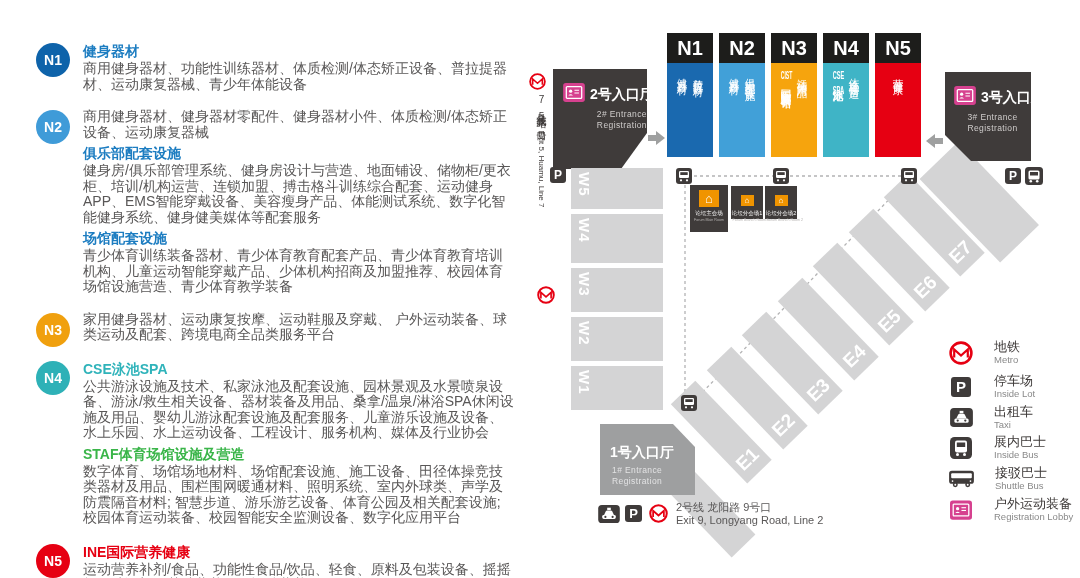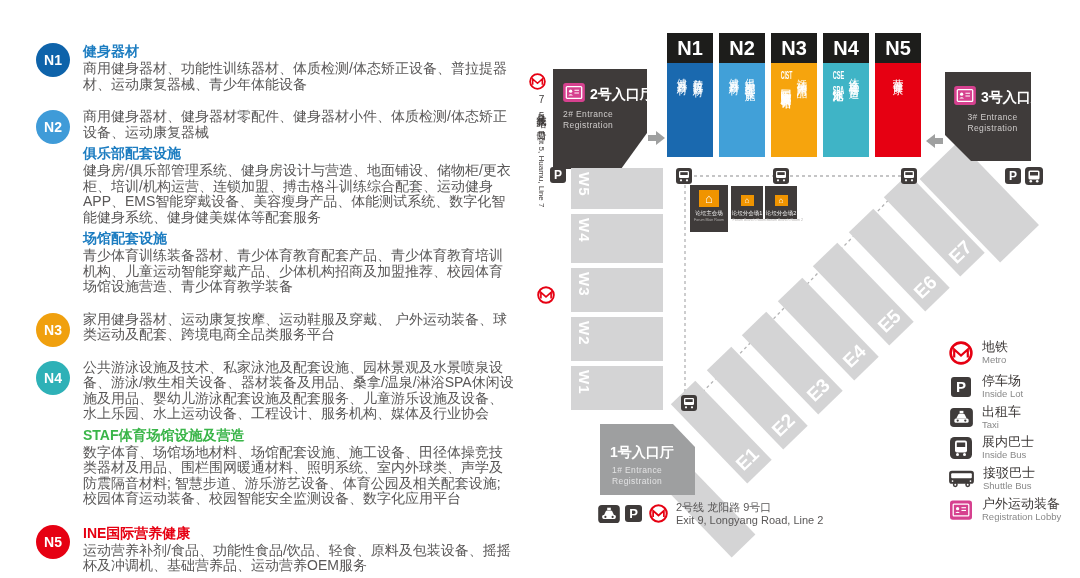--- a/index.html
+++ b/index.html
@@ -66,21 +66,21 @@
   
   .pbox{position:absolute;background:#3f3b3a;color:#fff;font-weight:bold;border-radius:3px;display:flex;align-items:center;justify-content:center;}
   .busstop{position:absolute;width:16px;height:16px;}
 
   
   .vstation{position:absolute;left:4px;top:94px;writing-mode:vertical-rl;height:170px;}
   .vstation .cjk{text-orientation:upright;font-size:10px;color:#3e3a39;letter-spacing:1px;}
   .vstation .en{text-orientation:mixed;font-size:8px;color:#3e3a39;margin-top:2px;}
 
   
-  .leg{position:absolute;left:420px;display:flex;align-items:center;gap:8px;}
+  .leg{position:absolute;left:420px;display:flex;align-items:center;gap:20px;}
   .leg .ic{flex:0 0 26px;display:flex;justify-content:center;}
   .leg .cjk{font-size:13px;color:#3e3a39;line-height:14px;}
   .leg .en{font-size:9.5px;color:#898989;line-height:11px;}
 
   
   .transit-text{position:absolute;left:148px;top:501px;}
   .transit-text .cjk{font-size:11px;color:#595757;line-height:13px;}
   .transit-text .en{font-size:11px;color:#595757;line-height:13px;}
 </style>
 </head>
@@ -112,20 +112,21 @@
     <div class="sec">
       <div class="badge b-n3">N3</div>
       <div class="content">
         <div class="gdesc">家用健身器材、运动康复按摩、运动鞋服及穿戴、 户外运动装备、球类运动及配套、跨境电商全品类服务平台</div>
       </div>
     </div>
 
     <div class="sec">
       <div class="badge b-n4">N4</div>
       <div class="content">
+        <div class="gtitle t-teal">CSE泳池SPA</div>
         <div class="gdesc">公共游泳设施及技术、私家泳池及配套设施、园林景观及水景喷泉设备、游泳/救生相关设备、器材装备及用品、桑拿/温泉/淋浴SPA休闲设施及用品、婴幼儿游泳配套设施及配套服务、儿童游乐设施及设备、水上乐园、水上运动设备、工程设计、服务机构、媒体及行业协会</div>
         <div class="gtitle t-green">STAF体育场馆设施及营造</div>
         <div class="gdesc">数字体育、场馆场地材料、场馆配套设施、施工设备、田径体操竞技类器材及用品、围栏围网暖通材料、照明系统、室内外球类、声学及防震隔音材料; 智慧步道、游乐游艺设备、体育公园及相关配套设施; 校园体育运动装备、校园智能安全监测设备、数字化应用平台</div>
       </div>
     </div>
 
     <div class="sec">
       <div class="badge b-n5">N5</div>
       <div class="content">
         <div class="gtitle t-red">INE国际营养健康</div>
@@ -206,21 +207,21 @@
               <rect x="0" y="0" width="24" height="21" rx="3" fill="#d6418f"></rect>
               <rect x="3.5" y="4" width="17" height="13" rx="1" fill="none" stroke="#fff" stroke-width="1.4"></rect>
               <circle cx="8.3" cy="9" r="1.8" fill="#fff"></circle>
               <path d="M5.8,13.8 q2.5,-2.6 5,0" fill="#fff"></path>
               <line x1="12.5" y1="8" x2="17.5" y2="8" stroke="#fff" stroke-width="1.2"></line>
               <line x1="12.5" y1="11" x2="17.5" y2="11" stroke="#fff" stroke-width="1.2"></line>
             </svg>
         </span>
         <span class="etitle">2号入口厅</span>
       </div>
-      <div class="esub" style="text-align:left">
+      <div class="esub" style="text-align:right">
         <div>2# Entrance</div>
           <div>Registration</div>
       </div>
     </div>
     <div class="garrow r" style="left:120px;top:131px">
         <i class="bar"></i>
         <i class="tri"></i>
       </div>
 
     <div class="ent ent3">

